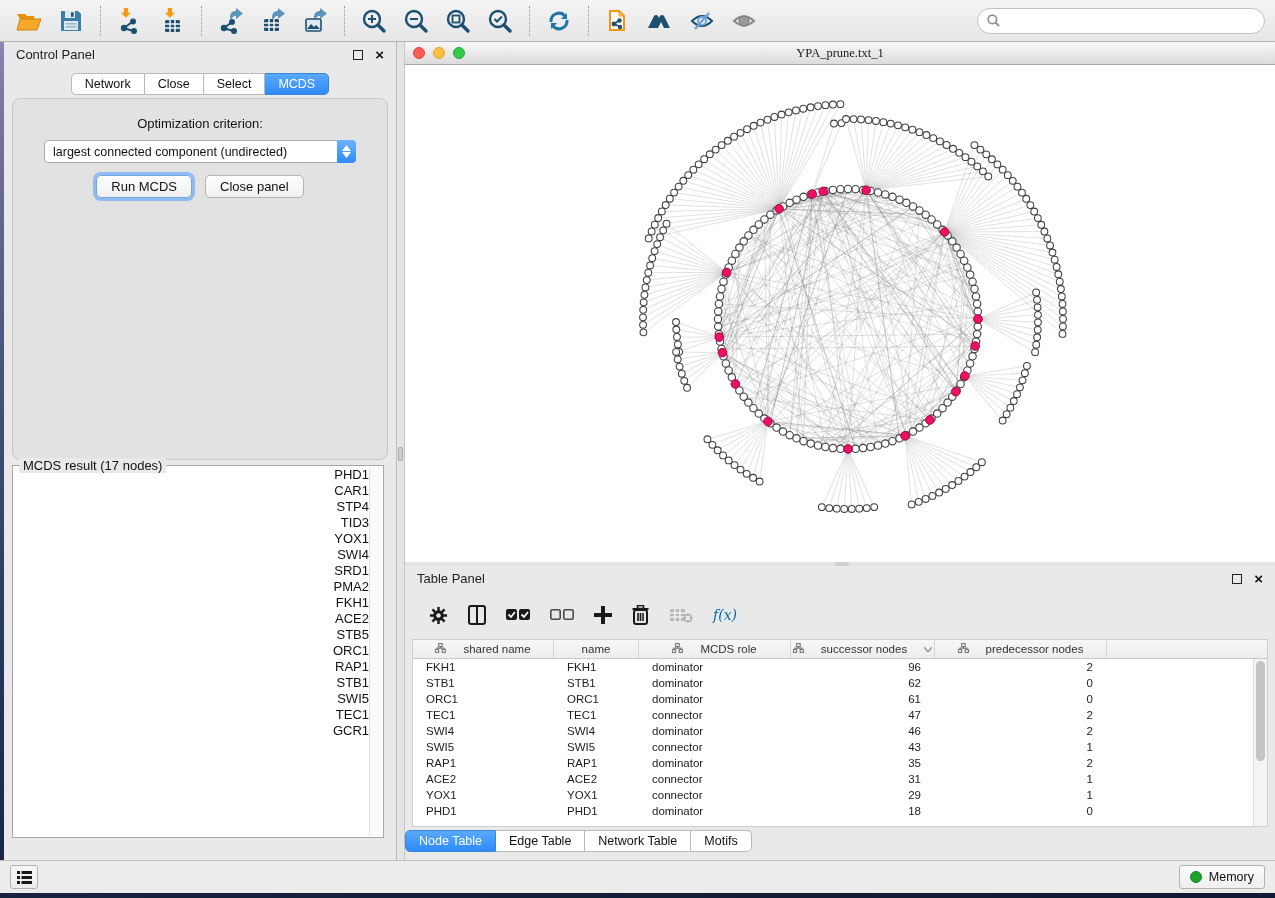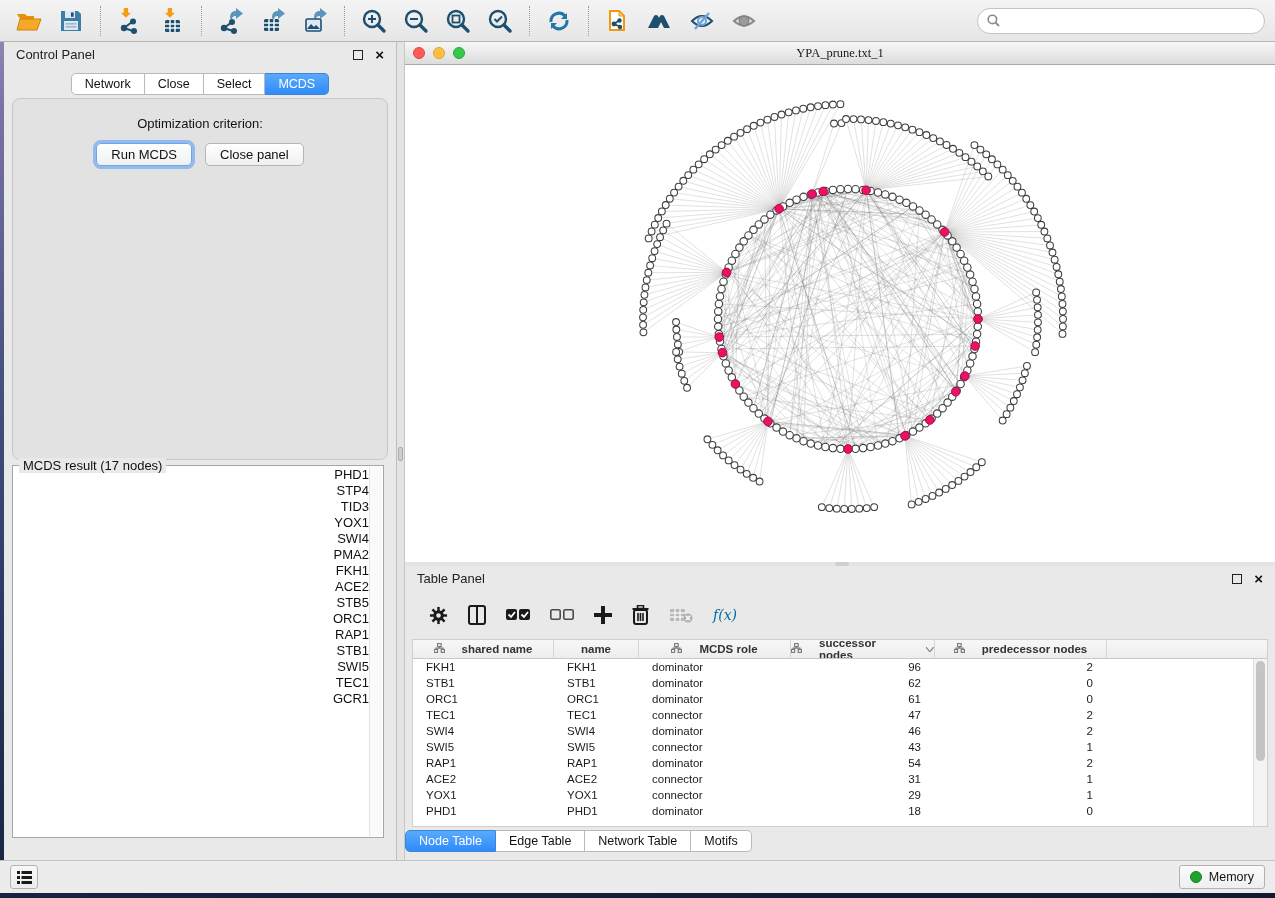--- a/index.html
+++ b/index.html
@@ -86,21 +86,21 @@
   
   .table-panel { position:absolute; left:0; top:524px; width:870px; height:294px; background:#e9e9e9; }
   .tp-toolbar { display:flex; align-items:center; gap:20px; padding:10px 0 8px 24px; height:46px;}
   .tp-icon { display:flex; align-items:center; justify-content:center; }
   .fx { font-family:"DejaVu Serif", serif; font-style:italic; font-size:14px; color:#0369a1; }
   .tbl-wrap { position:absolute; left:7px; right:7px; top:73px; height:188px;
     background:#fff; border:1px solid #cfcfcf; }
   .tbl-header { display:flex; height:19px; background:linear-gradient(#f7f7f7,#ededed);
     border-bottom:1px solid #c9c9c9; }
   .th { display:flex; align-items:center; justify-content:center; gap:17px;
-    font-size:11.5px; color:#333; border-right:1px solid #d6d6d6; overflow:hidden;font-weight:bold;}
+    font-size:11.5px; color:#333; border-right:1px solid #d6d6d6; overflow:hidden;}
   .tbl-body .tr { display:flex; height:16px; }
   .td { font-size:11.5px; color:#1c1c1c; line-height:16px; white-space:nowrap; overflow:hidden;}
   .td.num { text-align:right; }
   .tbl-scroll { position:absolute; right:0; top:19px; bottom:0; width:14px;
     background:#f4f4f4; border-left:1px solid #ddd; }
   .tbl-thumb { position:absolute; left:2px; top:2px; width:9px; height:100px;
     background:#c4c4c4; border-radius:5px; }
   .bottom-tabs { position:absolute; left:0; right:0; bottom:8px; display:flex; }
   .btab { font-size:12.5px; color:#111; background:#fff; border:1px solid #b9b9b9;
     border-left:none; padding:3px 13px; }
@@ -291,33 +291,46 @@
     <span class="close-icon">×</span>
   </div>
   <div class="seg-tabs" id="cp-tabs">
       <div class="seg-tab">Network</div>
       <div class="seg-tab">Close</div>
       <div class="seg-tab">Select</div>
       <div class="seg-tab sel">MCDS</div>
     </div>
   <div class="cp-card">
     <div class="opt-label">Optimization criterion:</div>
+    <div class="dropdown">
+      <span class="dval">largest connected component (undirected)</span>
+      <span class="stepper">
+        <svg width="9" height="6" viewBox="0 0 9 6">
+            <path d="M4.5 0 L9 6 H0 z" fill="#fff"></path>
+          </svg>
+        <svg width="9" height="6" viewBox="0 0 9 6">
+            <path d="M4.5 6 L0 0 H9 z" fill="#fff"></path>
+          </svg>
+      </span>
+    </div>
     <div class="btn-row">
       <button class="mac-btn focused">Run MCDS</button>
       <button class="mac-btn">Close panel</button>
     </div>
   </div>
   <div class="group-box">
     <span class="group-legend">MCDS result (17 nodes)</span>
     <div class="result-list" id="result-list">
         <div class="result-item">PHD1</div>
+        <div class="result-item">CAR1</div>
         <div class="result-item">STP4</div>
         <div class="result-item">TID3</div>
         <div class="result-item">YOX1</div>
         <div class="result-item">SWI4</div>
+        <div class="result-item">SRD1</div>
         <div class="result-item">PMA2</div>
         <div class="result-item">FKH1</div>
         <div class="result-item">ACE2</div>
         <div class="result-item">STB5</div>
         <div class="result-item">ORC1</div>
         <div class="result-item">RAP1</div>
         <div class="result-item">STB1</div>
         <div class="result-item">SWI5</div>
         <div class="result-item">TEC1</div>
         <div class="result-item">GCR1</div>
@@ -1233,21 +1246,21 @@
             <div class="td" style="width: 141px; padding: 0px 0px 0px 13px;">SWI5</div>
             <div class="td" style="width: 85px; padding: 0px 0px 0px 13px;">SWI5</div>
             <div class="td" style="width: 152px; padding: 0px 0px 0px 13px;">connector</div>
             <div class="td num" style="width: 144px; padding: 0px 14px 0px 0px;">43</div>
             <div class="td num" style="width: 172px; padding: 0px 14px 0px 0px;">1</div>
           </div>
           <div class="tr">
             <div class="td" style="width: 141px; padding: 0px 0px 0px 13px;">RAP1</div>
             <div class="td" style="width: 85px; padding: 0px 0px 0px 13px;">RAP1</div>
             <div class="td" style="width: 152px; padding: 0px 0px 0px 13px;">dominator</div>
-            <div class="td num" style="width: 144px; padding: 0px 14px 0px 0px;">54</div>
+            <div class="td num" style="width: 144px; padding: 0px 14px 0px 0px;">35</div>
             <div class="td num" style="width: 172px; padding: 0px 14px 0px 0px;">2</div>
           </div>
           <div class="tr">
             <div class="td" style="width: 141px; padding: 0px 0px 0px 13px;">ACE2</div>
             <div class="td" style="width: 85px; padding: 0px 0px 0px 13px;">ACE2</div>
             <div class="td" style="width: 152px; padding: 0px 0px 0px 13px;">connector</div>
             <div class="td num" style="width: 144px; padding: 0px 14px 0px 0px;">31</div>
             <div class="td num" style="width: 172px; padding: 0px 14px 0px 0px;">1</div>
           </div>
           <div class="tr">

